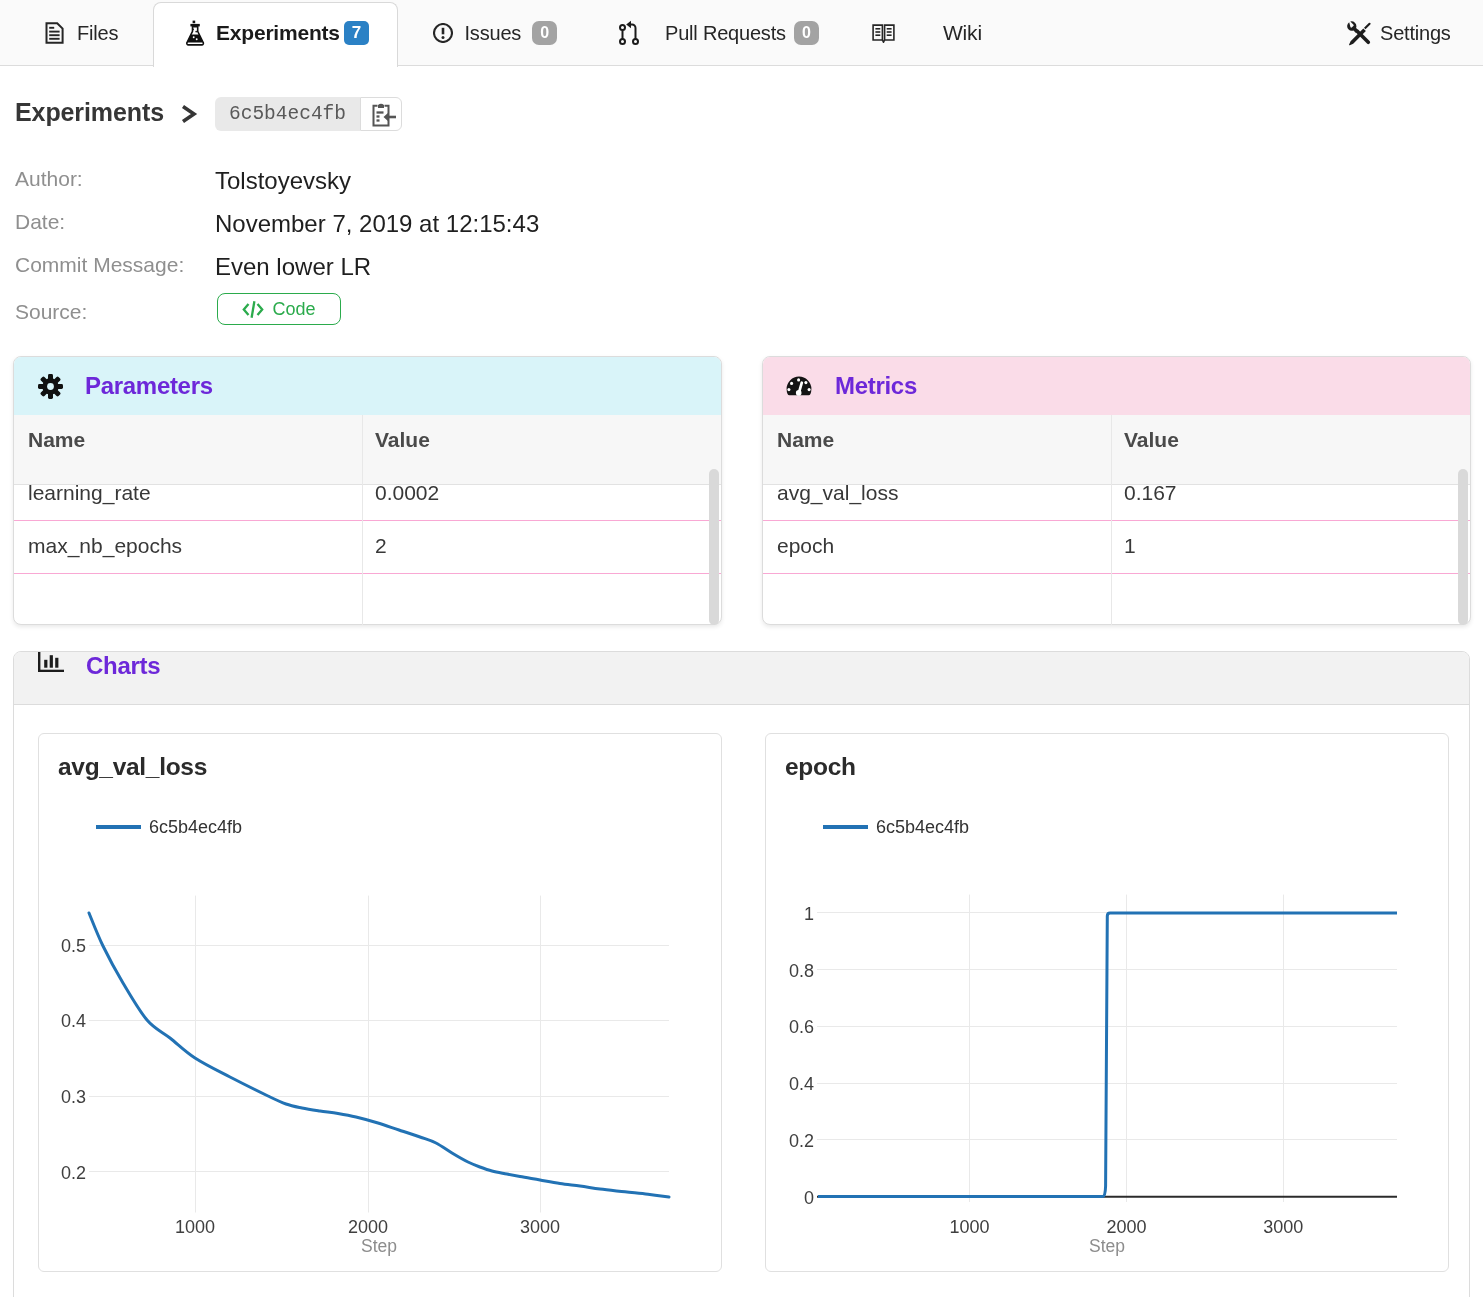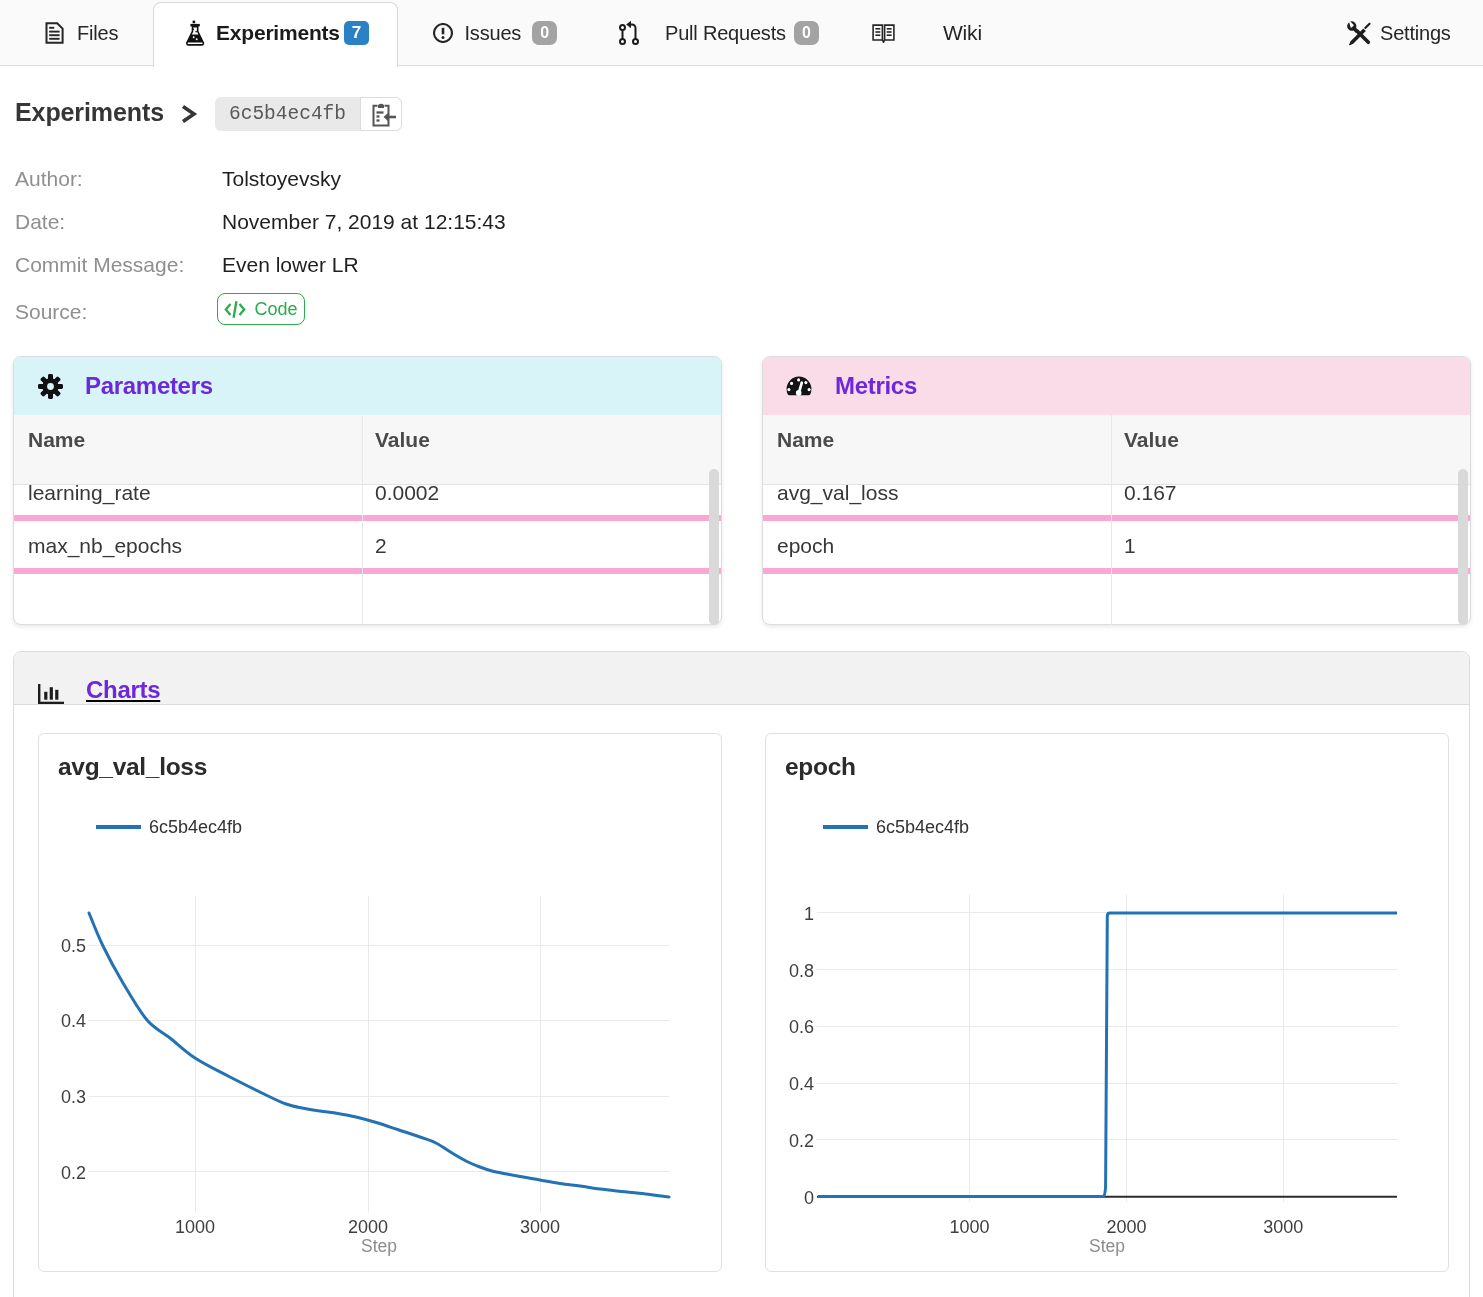--- a/index.html
+++ b/index.html
@@ -16,39 +16,39 @@
 
   
   #crumb { position:absolute; left:15px; top:94px; height:36px; display:flex; align-items:center; }
   #crumb .title { font-size:25px; font-weight:bold; color:#363636; letter-spacing:-0.1px; }
   #hashbox { position:absolute; left:215px; top:97px; height:34px; }
   #hashtext { position:absolute; left:0; top:0; height:34px; width:145px; background:#e9e9e9; border-radius:6px 0 0 6px; color:#595959; font-family:"Liberation Mono", monospace; font-size:19.5px; line-height:34px; text-align:center; }
   #copybtn { position:absolute; left:145px; top:0; width:42px; height:34px; background:#fff; border:1px solid #dcdcdc; border-radius:0 6px 6px 0; }
 
   
   .ilabel { position:absolute; left:15px; font-size:21px; color:#8f8f8f; }
-  .ival { position:absolute; left:222px; font-size:21px; color:#1f1f1f; }
-  #codebtn { position:absolute; left:217px; top:293px; width:88px; height:32px; border:1.5px solid #2bab4c; border-radius:8px; background:#fff; color:#2bab4c; font-size:18px; display:flex; align-items:center; justify-content:center; gap:8px; }
+  .ival { position:absolute; left:215px; font-size:24px; color:#1f1f1f; }
+  #codebtn { position:absolute; left:217px; top:293px; width:124px; height:32px; border:1.5px solid #2bab4c; border-radius:8px; background:#fff; color:#2bab4c; font-size:18px; display:flex; align-items:center; justify-content:center; gap:8px; }
 
   
   .panel { position:absolute; top:356px; width:709px; height:269px; border:1px solid #dcdcdc; border-radius:8px; background:#fff; box-shadow:0 2px 4px rgba(0,0,0,0.09); }
   .panel-head { position:absolute; left:0; top:0; width:100%; height:58px; border-radius:7px 7px 0 0; display:flex; align-items:center; }
   .ph-icon { margin-left:24px; }
   .ph-text { margin-left:22px; font-size:24px; font-weight:bold; color:#6d28d9; letter-spacing:-0.3px; }
   .thead { position:absolute; left:0; top:58px; width:100%; height:70px; background:#f7f7f7; border-bottom:1px solid #e2e2e2; }
-  .trow  { position:absolute; left:0; width:100%; height:53px; border-bottom:6px solid #f9a8d4; }
+  .trow  { position:absolute; left:0; width:100%; height:53px; border-bottom:1px solid #f9a8d4; }
   .tname { position:absolute; left:14px; top:13px; font-size:21px; color:#383838; }
   .tval  { position:absolute; left:361px; top:13px; font-size:21px; color:#383838; }
   .thead .tname, .thead .tval { font-weight:bold; color:#4a4a4a; }
   .coldiv { position:absolute; left:348px; top:58px; width:1px; height:210px; background:#e8e8e8; }
   .sbar { position:absolute; right:2px; top:112px; width:10px; height:156px; background:#d9d9d9; border-radius:5px; }
 
   
   #chartspanel { position:absolute; left:13px; top:651px; width:1457px; height:700px; border:1px solid #dcdcdc; border-radius:8px 8px 0 0; background:#fff; }
-  #chartshead { position:absolute; left:0; top:0; width:100%; height:53px; background:#f2f2f2; border-bottom:1px solid #dcdcdc; border-radius:7px 7px 0 0; display:flex; align-items:flex-end;text-decoration:underline; }
+  #chartshead { position:absolute; left:0; top:0; width:100%; height:53px; background:#f2f2f2; border-bottom:1px solid #dcdcdc; border-radius:7px 7px 0 0; display:flex; align-items:flex-start; }
   .chartcard { position:absolute; top:81px; width:684px; height:539px; border:1px solid #e0e0e0; border-radius:6px; background:#fff; }
   .ctitle { position:absolute; left:19px; top:19px; font-size:24.5px; font-weight:bold; color:#2b2b2b; letter-spacing:-0.3px; }
   .legend { position:absolute; top:817px; height:20px; display:flex; align-items:center; }
   .legline { width:45px; height:3.2px; background:#2272b4; }
   .legtext { margin-left:8px; font-size:18px; color:#333; }
 </style>
 </head>
 <body>
 <div id="page">
 

